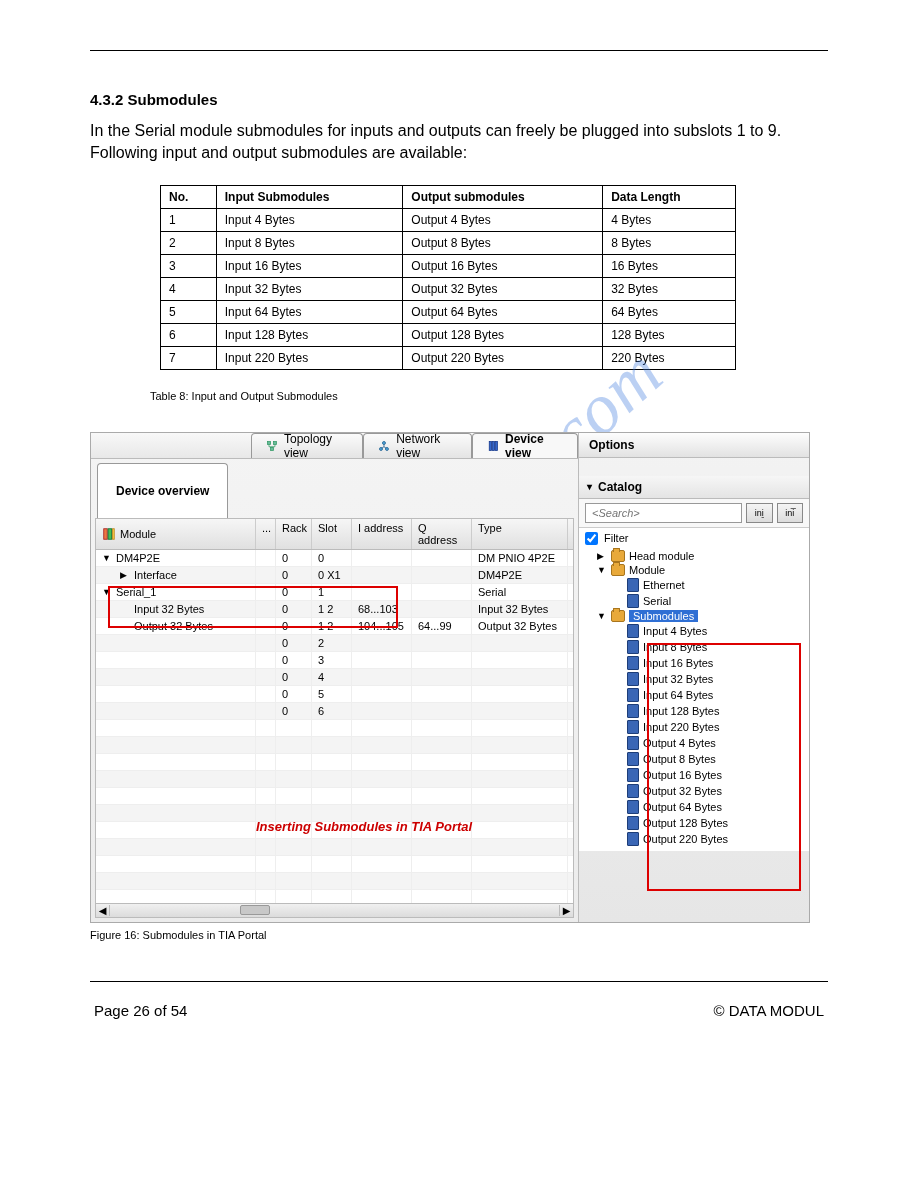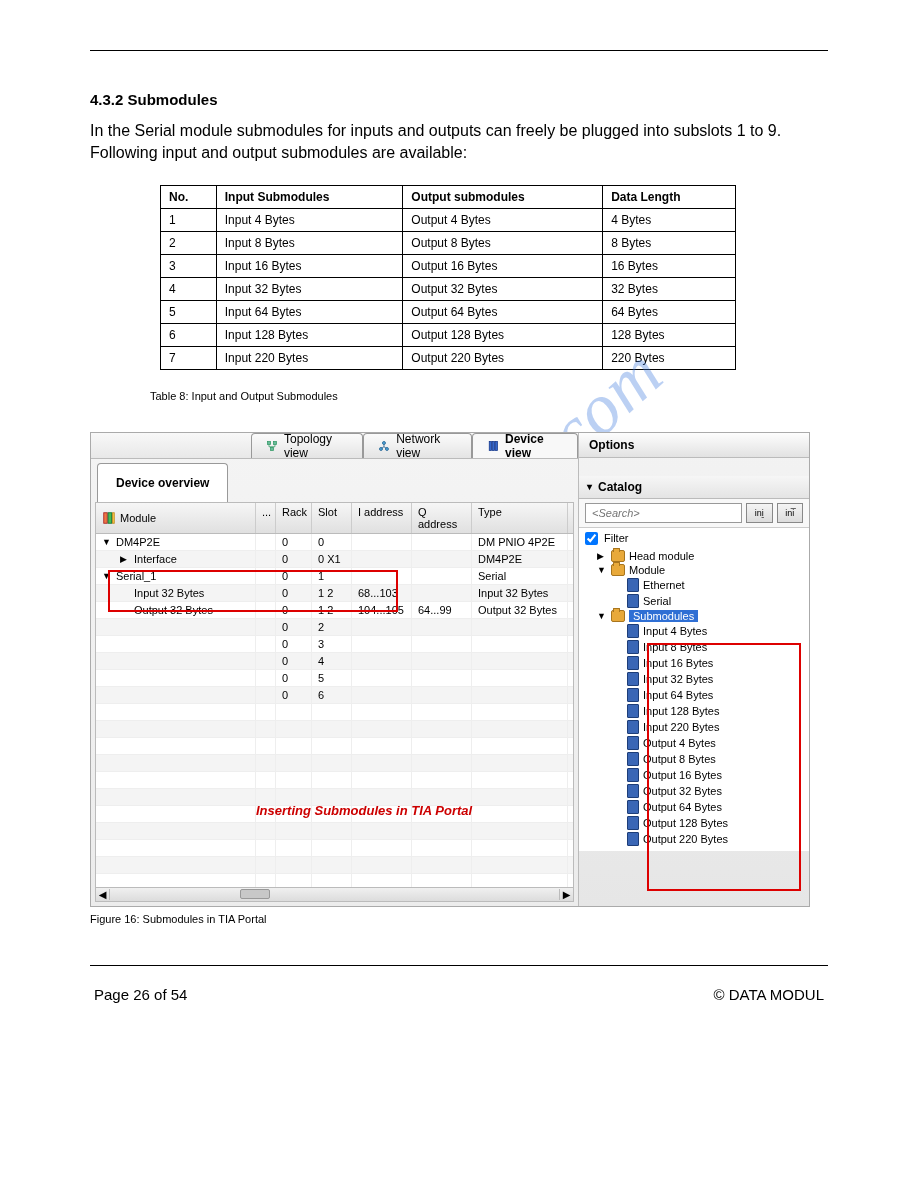--- a/index.html
+++ b/index.html
@@ -15,21 +15,21 @@
   .tbl-caption { font-size: 11px; margin-left: 60px; margin-bottom: 30px; }
   .screenshot-frame { border: 1px solid #aaa; width: 720px; margin-left: 0; position: relative; background: linear-gradient(#f4f4f4,#ececec); }
   .top-tabs { display: flex; justify-content: flex-end; gap: 0; border-bottom: 1px solid #bbb; background: linear-gradient(#f8f8f8,#e8e8e8); padding-left: 160px; height: 26px; }
   .top-tab { display: flex; align-items: center; gap: 6px; padding: 4px 14px; border: 1px solid #999; border-bottom: none; font-size: 12px; background: linear-gradient(#fbfbfb,#e4e4e4); border-radius: 4px 4px 0 0; }
   .top-tab.active { background: #f8f8f8; font-weight: bold; }
   .ico { width: 14px; height: 14px; display: inline-block; }
   .tab-row { display: flex; align-items: stretch; }
   .left-pane { width: 490px; border-right: 1px solid #bbb; }
   .right-pane { width: 230px; background: linear-gradient(#f3f3f3,#e6e6e6); }
   .pane-header { background: linear-gradient(#fdfdfd,#e2e2e2); border-bottom: 1px solid #bbb; padding: 5px 10px; font-size: 12px; font-weight: bold; }
-  .dev-ov-tab { display: inline-block; background: #fff; border: 1px solid #999; border-bottom: none; padding: 12px 18px; font-weight: bold; font-size: 12px; margin: 4px 0 0 6px; border-radius: 4px 4px 0 0; }
+  .dev-ov-tab { display: inline-block; background: #fff; border: 1px solid #999; border-bottom: none; padding: 20px 18px; font-weight: bold; font-size: 12px; margin: 4px 0 0 6px; border-radius: 4px 4px 0 0; }
   .dev-table-wrap { background: #fff; border: 1px solid #bbb; margin: 0 4px 4px 4px; height: 400px; overflow: hidden; position: relative; }
   .dev-head-row { display: flex; background: linear-gradient(#f6f6f6,#e0e0e0); border-bottom: 1px solid #bbb; }
   .dev-head-row > div { padding: 3px 6px; font-size: 11px; border-right: 1px solid #ccc; }
   .col-mod { width: 160px; display: flex; align-items: center; gap: 4px; }
   .col-dots { width: 20px; }
   .col-rack { width: 36px; }
   .col-slot { width: 40px; }
   .col-iaddr { width: 60px; }
   .col-qaddr { width: 60px; }
   .col-type { width: 96px; }

